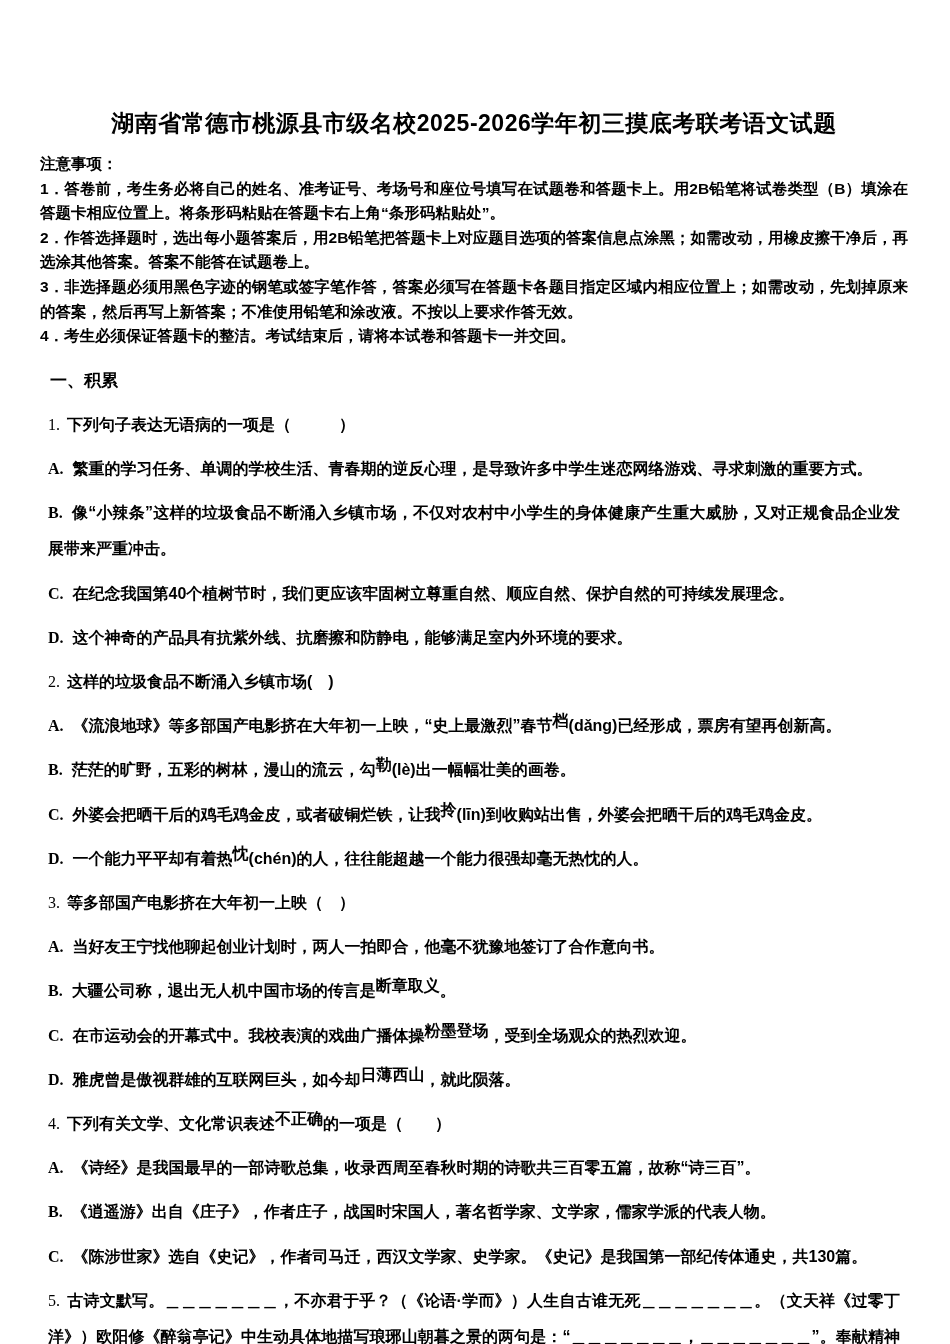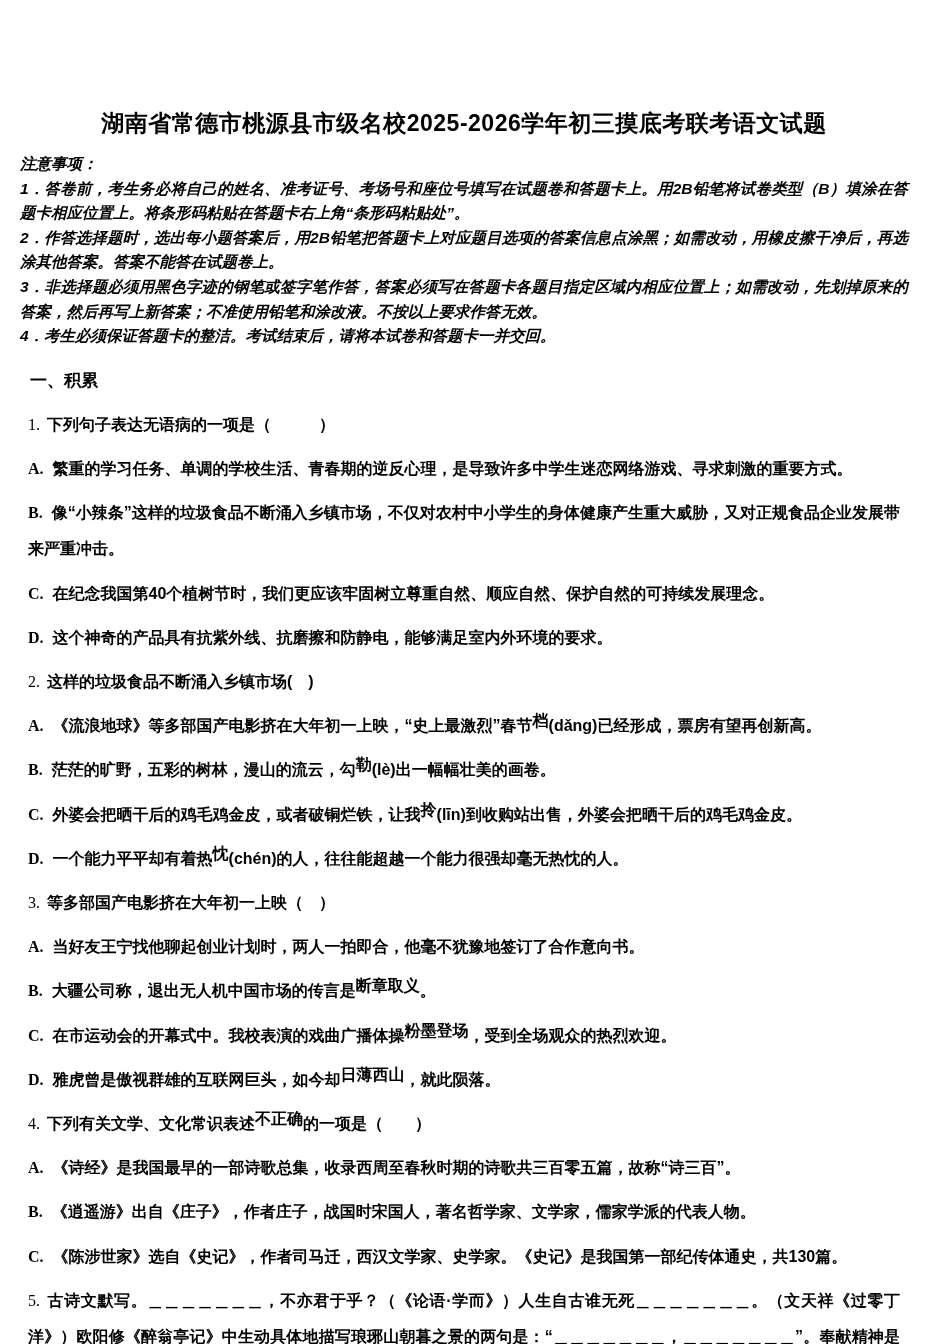--- a/index.html
+++ b/index.html
@@ -6,30 +6,30 @@
   body {
     width: 950px; height: 1344px;
     background: #ffffff; color: #000000;
     font-family: "Liberation Sans", sans-serif;
     font-weight: 700;
     overflow: hidden;
   }
   .page {
     box-sizing: border-box;
     width: 950px; height: 1344px;
-    padding: 108px 42px 0 20px;
+    padding: 108px 42px 0 40px;
   }
   .title {
     font-size: 23px;
     line-height: 30px;
     text-align: center;
     margin: 0 0 14px 0;
     letter-spacing: 0.5px;
   }
-  .notice { margin: 0; font-style: italic; }
+  .notice { margin: 0; }
   .nline {
     font-size: 15.5px;
     line-height: 24.6px;
     margin: 0;
     text-align: justify;
   }
   .section-heading {
     font-size: 17px;
     line-height: 36px;
     margin: 14px 0 0 10px;

